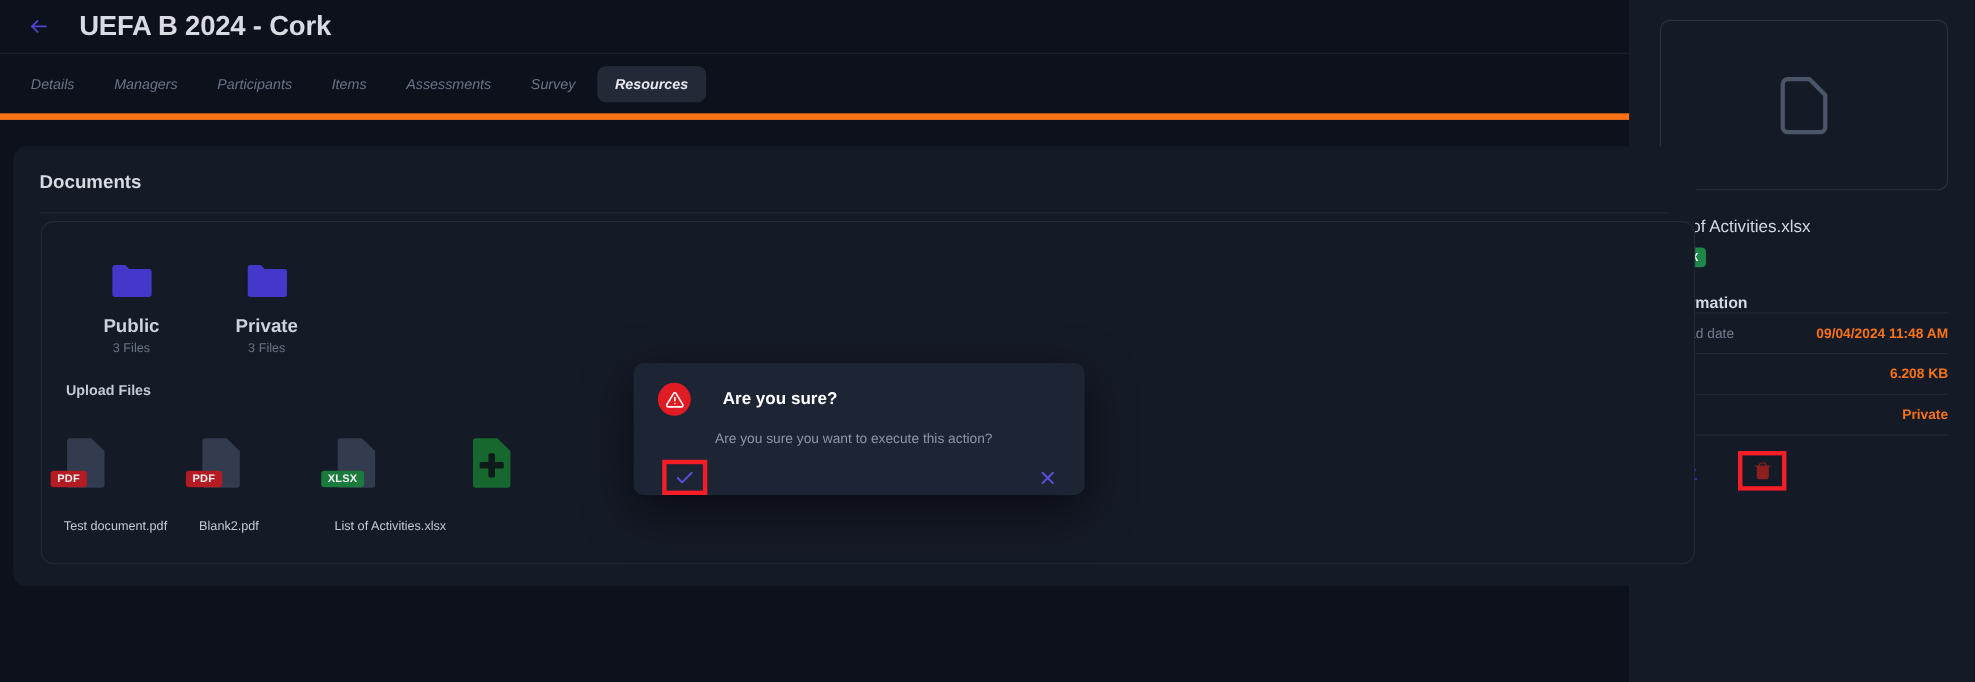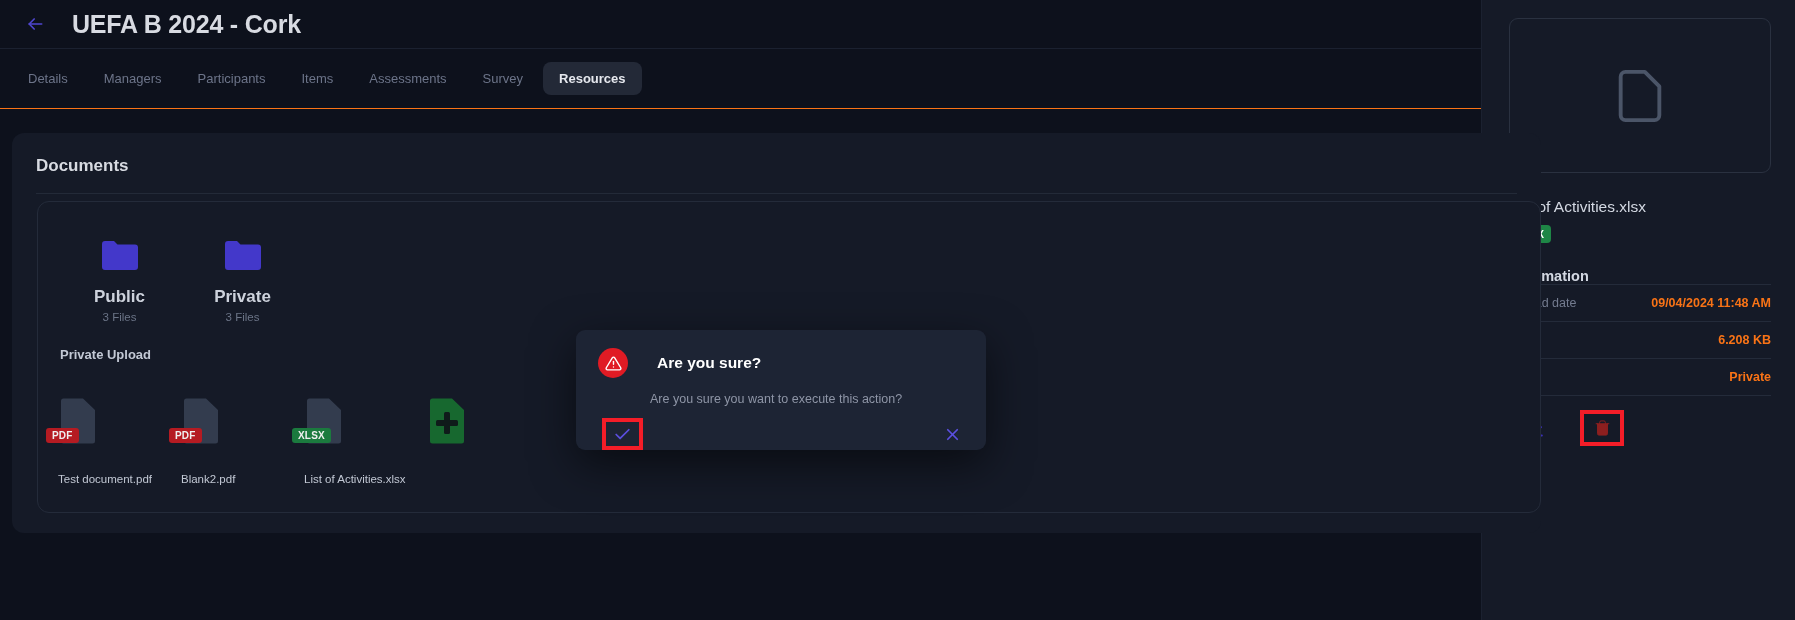--- a/index.html
+++ b/index.html
@@ -22,21 +22,21 @@
     width: 26px; height: 26px; display: flex; align-items: center; justify-content: center;
     cursor: pointer;
   }
   .page-title {
     font-size: 25px; font-weight: 700; color: #d8dbe2; letter-spacing: -0.2px;
     margin-left: 6px;
   }
 
   .tabs {
     height: 60px; display: flex; align-items: center; gap: 4px;
-    padding-left: 12px; border-bottom: 1px solid #f97316;
+    padding-left: 12px; border-bottom: 6px solid #f97316; font-style: italic;
   }
   .tab {
     font-size: 13px; color: #6c7489; padding: 9px 16px; border-radius: 8px;
     cursor: pointer; white-space: nowrap; font-weight: 400;
   }
   .tab.active { background: #232937; color: #e6e8ee; font-weight: 700; }
 
   .outer-card {
     position: absolute; left: 12px; top: 133px; right: -60px;
     height: 400px; background: #151a27; border-radius: 12px;
@@ -180,21 +180,21 @@
           </div>
           <div class="folder-tile">
             <svg width="36" height="30" viewBox="0 0 36 30">
               <path d="M0 4a3 3 0 0 1 3-3h9l3.5 3.6H33a3 3 0 0 1 3 3V27a3 3 0 0 1-3 3H3a3 3 0 0 1-3-3z" fill="#4338ca"></path>
             </svg>
             <div class="folder-name">Private</div>
             <div class="folder-count">3 Files</div>
           </div>
         </div>
 
-        <div class="section-label">Private Upload</div>
+        <div class="section-label">Upload Files</div>
 
         <div class="file-row">
 
           <div class="file-tile">
             <div class="doc-icon">
               <svg width="40" height="46" viewBox="0 0 40 46">
                 <path d="M3 3a2.5 2.5 0 0 1 2.5-2.5H25L37 12v31a2.5 2.5 0 0 1-2.5 2.5H5.5A2.5 2.5 0 0 1 3 43z" fill="#333c4e"></path>
               </svg>
               <span class="doc-badge" style="background:#b51b22">PDF</span>
             </div>

